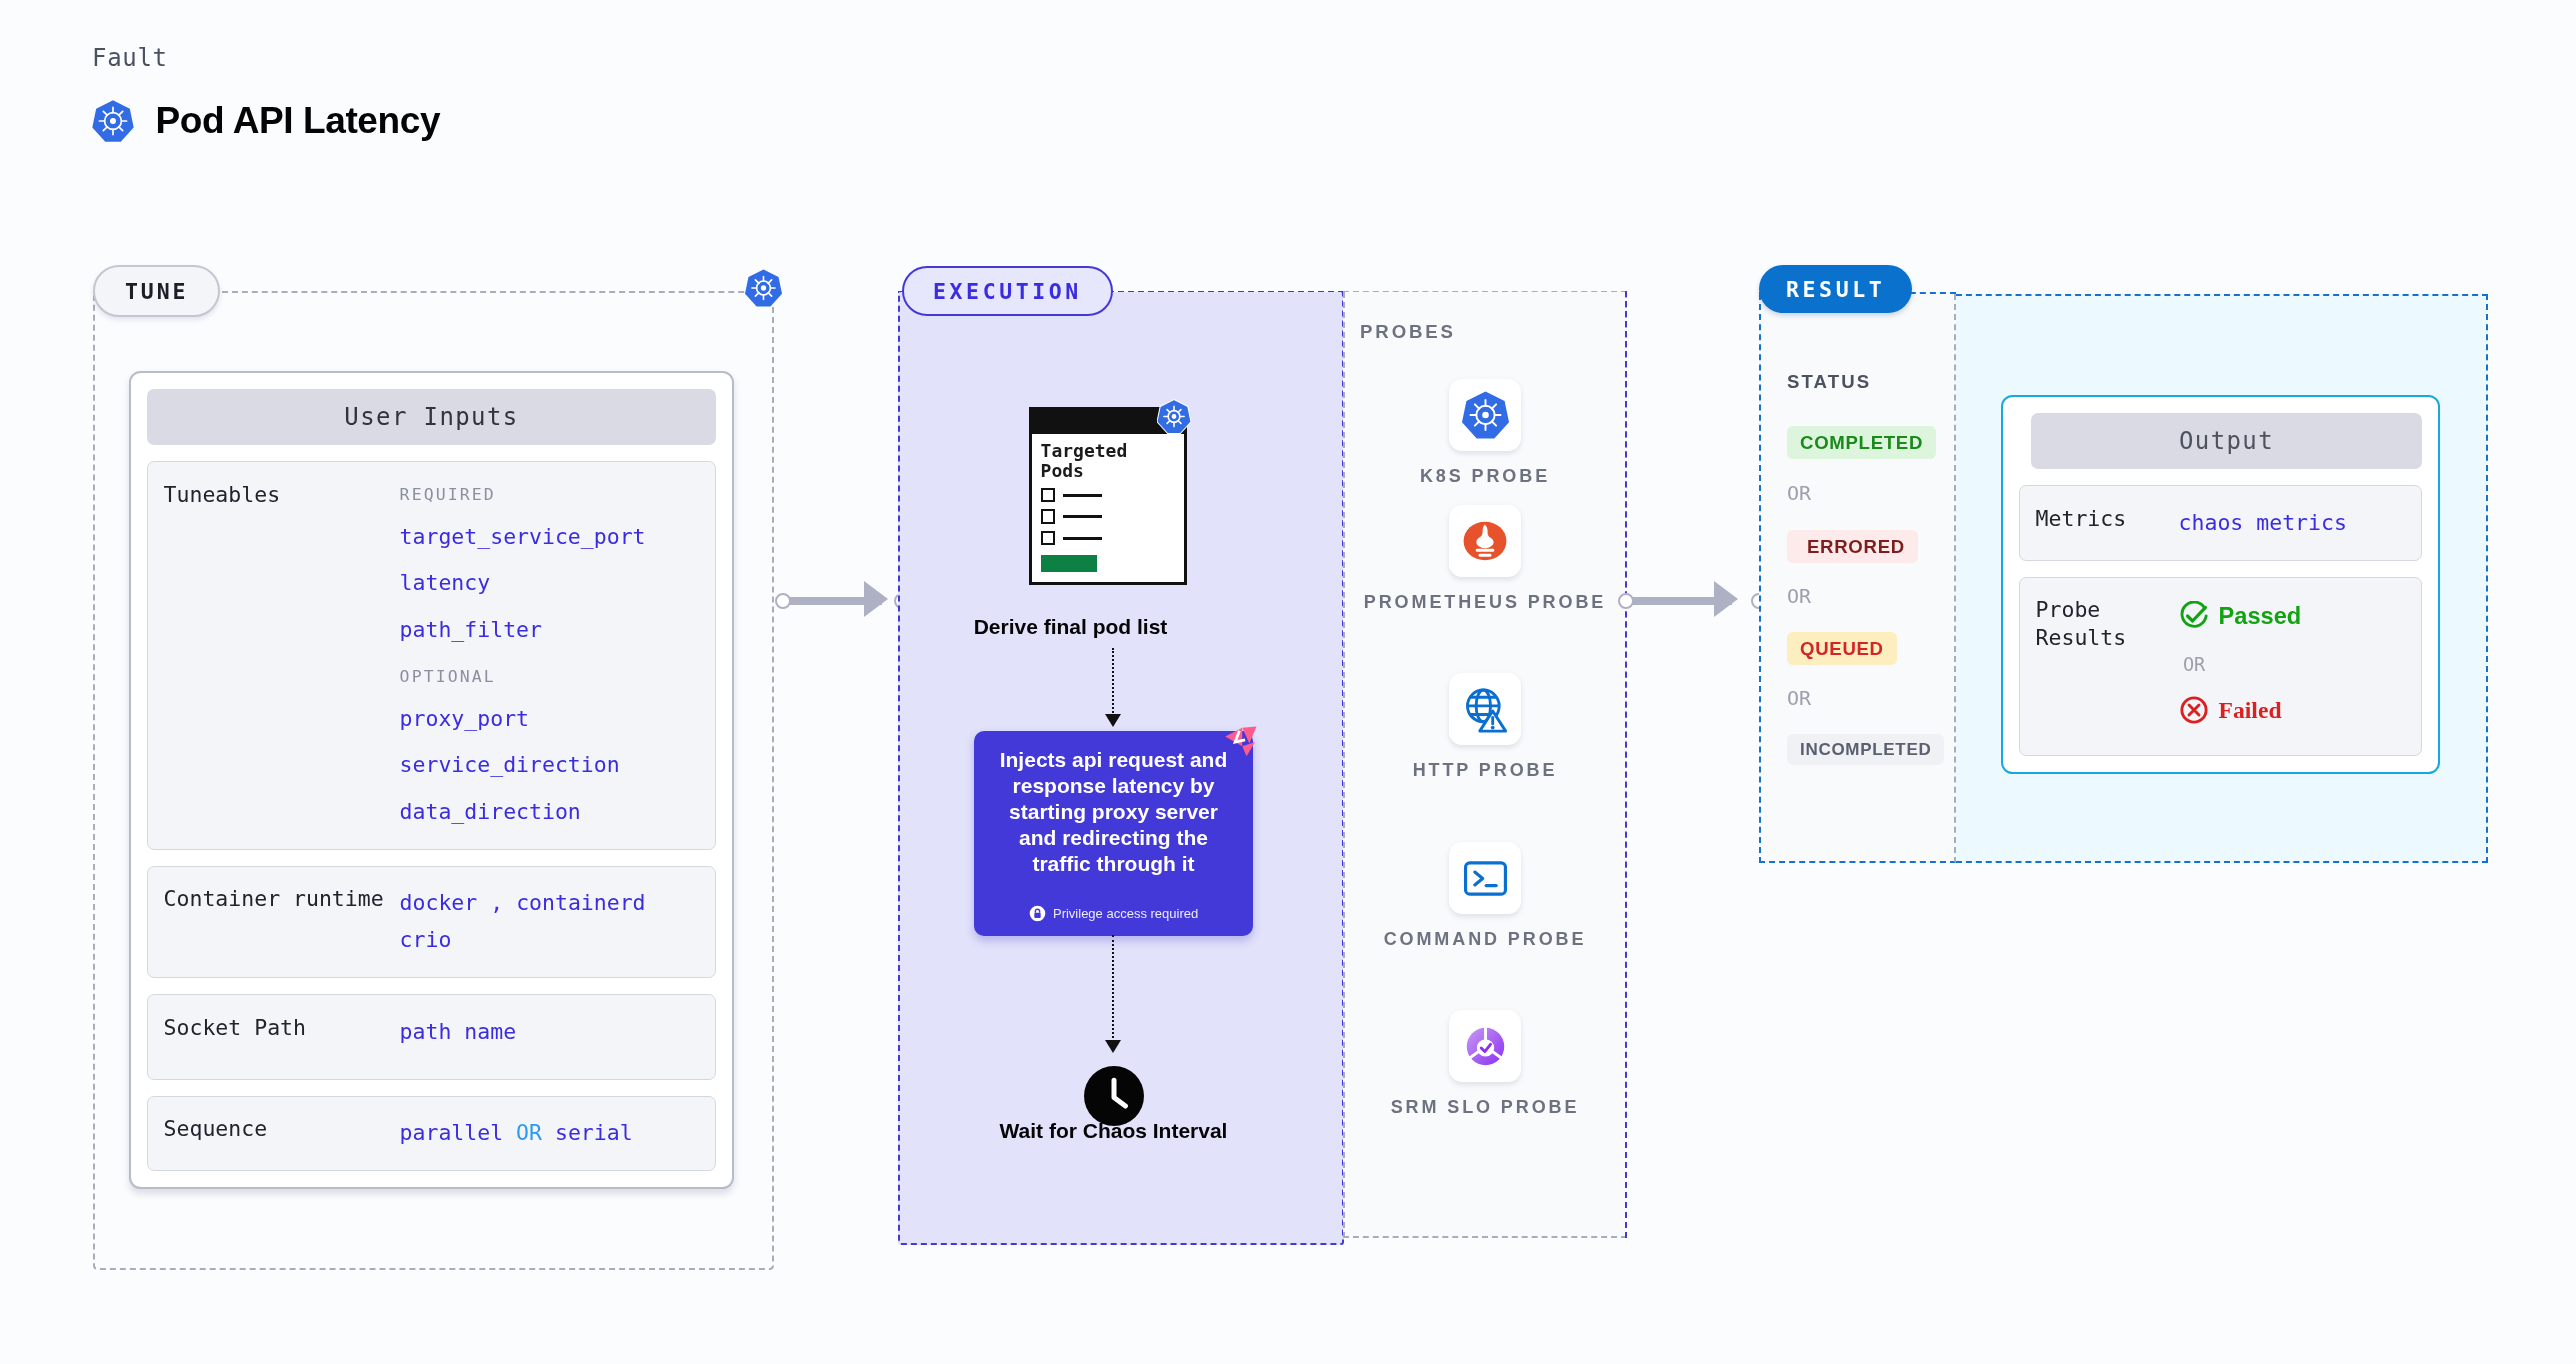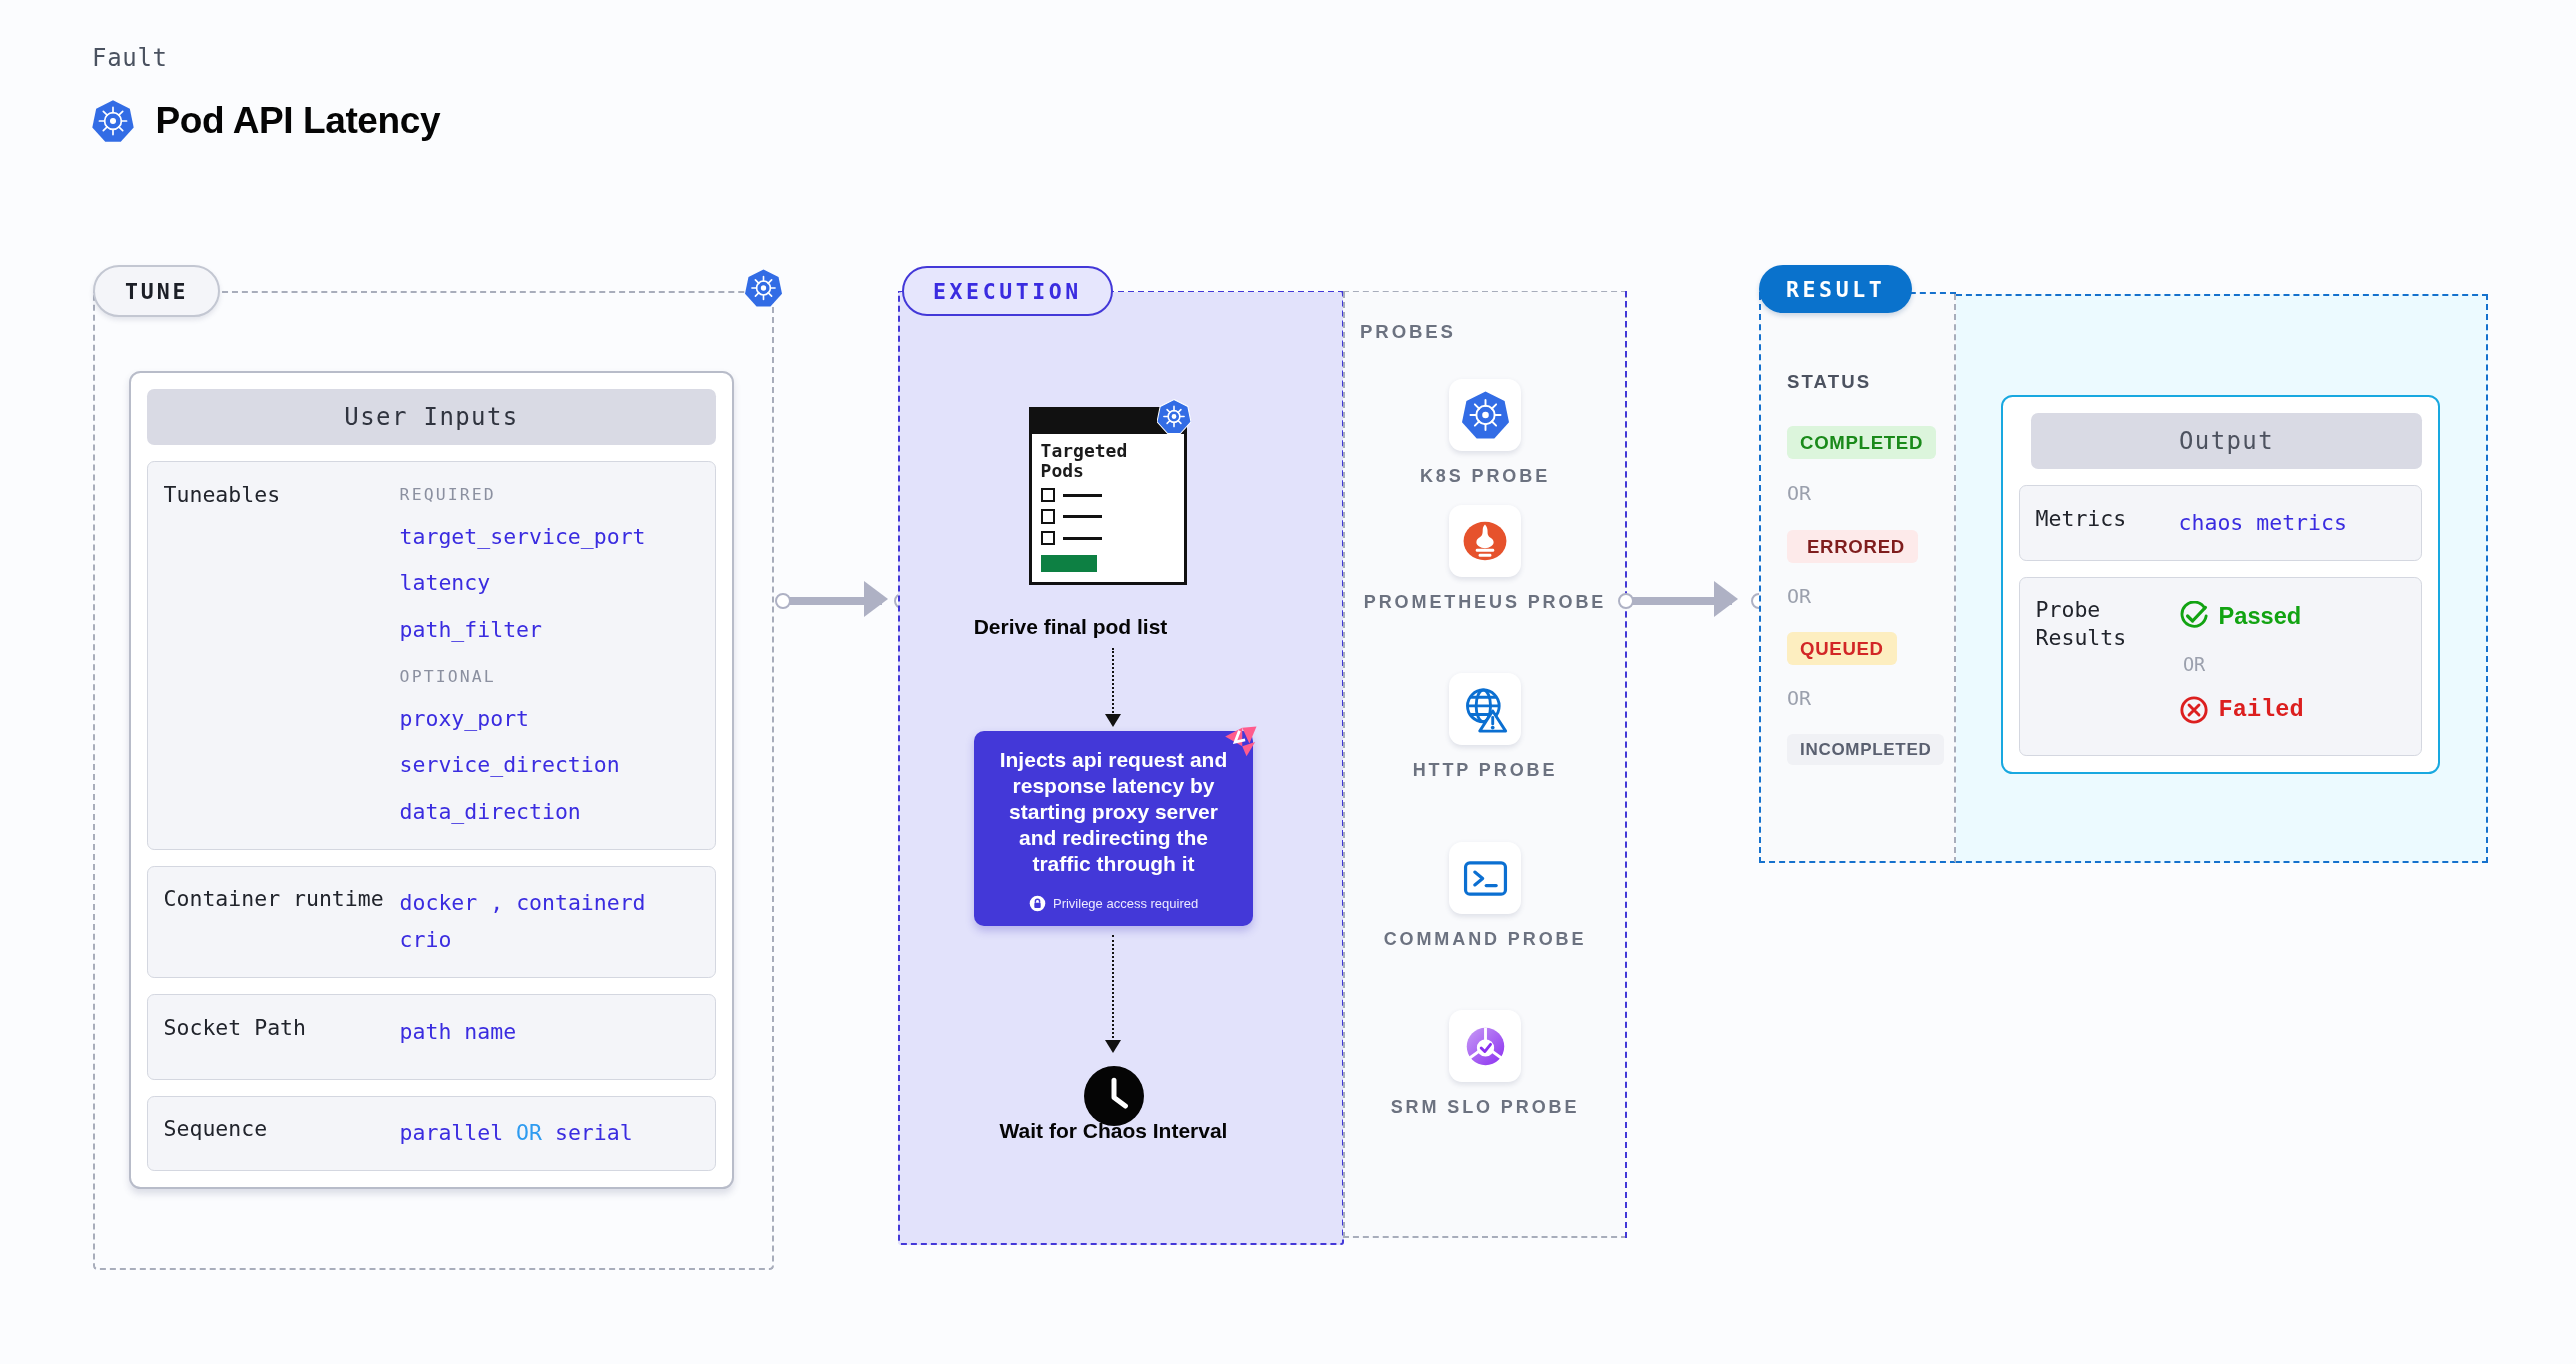--- a/index.html
+++ b/index.html
@@ -116,21 +116,21 @@
     font-size:21px;font-weight:bold;color:#050505;}
 
   #inject-box{
     position:absolute;left:974px;top:731px;width:279px;
     background:#4338d8;border-radius:10px;padding:15.8px 14.3px 14.3px;
     box-sizing:border-box;box-shadow:0 4.3px 8.6px rgba(55,45,190,.25);
     text-align:center;
   }
   #inject-text{font-size:21px;font-weight:bold;color:#fff;line-height:1.24;}
   #inject-priv{display:flex;align-items:center;justify-content:center;gap:7.2px;
-    margin-top:18px;font-size:13px;color:#eceaff;}
+    margin-top:28px;font-size:13px;color:#eceaff;}
   #litmus-badge{position:absolute;left:1218px;top:725px;}
 
   #clock-node{position:absolute;left:1084px;top:1066px;}
   #wait-label{position:absolute;left:981px;top:1118px;width:265px;text-align:center;
     font-size:21px;font-weight:bold;color:#050505;line-height:1.25;}
   .dotted-arrow{position:absolute;border-left:2.9px dotted #111;}
 
   
   #result-status-col{
     position:absolute;left:1759px;top:294px;width:197px;height:569px;
@@ -474,18 +474,18 @@
       <div style="margin:10px 0 7.2px 4.3px;">
         <span class="or-text" style="font-size:18.6px;">OR</span>
       </div>
       <div style="display:flex;align-items:center;gap:10px;">
         <span>
           <svg width="30" height="30" viewBox="0 0 42 42">
             <circle cx="21" cy="21" r="17" fill="none" stroke="#dc1f1f" stroke-width="4"></circle>
             <path d="M14 14 L28 28 M28 14 L14 28" fill="none" stroke="#dc1f1f" stroke-width="4" stroke-linecap="round"></path>
           </svg>
         </span>
-        <span style="color:#dc1f1f;font-weight:bold;font-size:23.6px;font-family:Liberation Mono, monospace;">Failed</span>
+        <span style="color:#dc1f1f;font-weight:bold;font-size:23.6px;font-family:Liberation Serif, serif;">Failed</span>
       </div>
     </div>
   </div>
 </div>
 
 
 </body></html>

